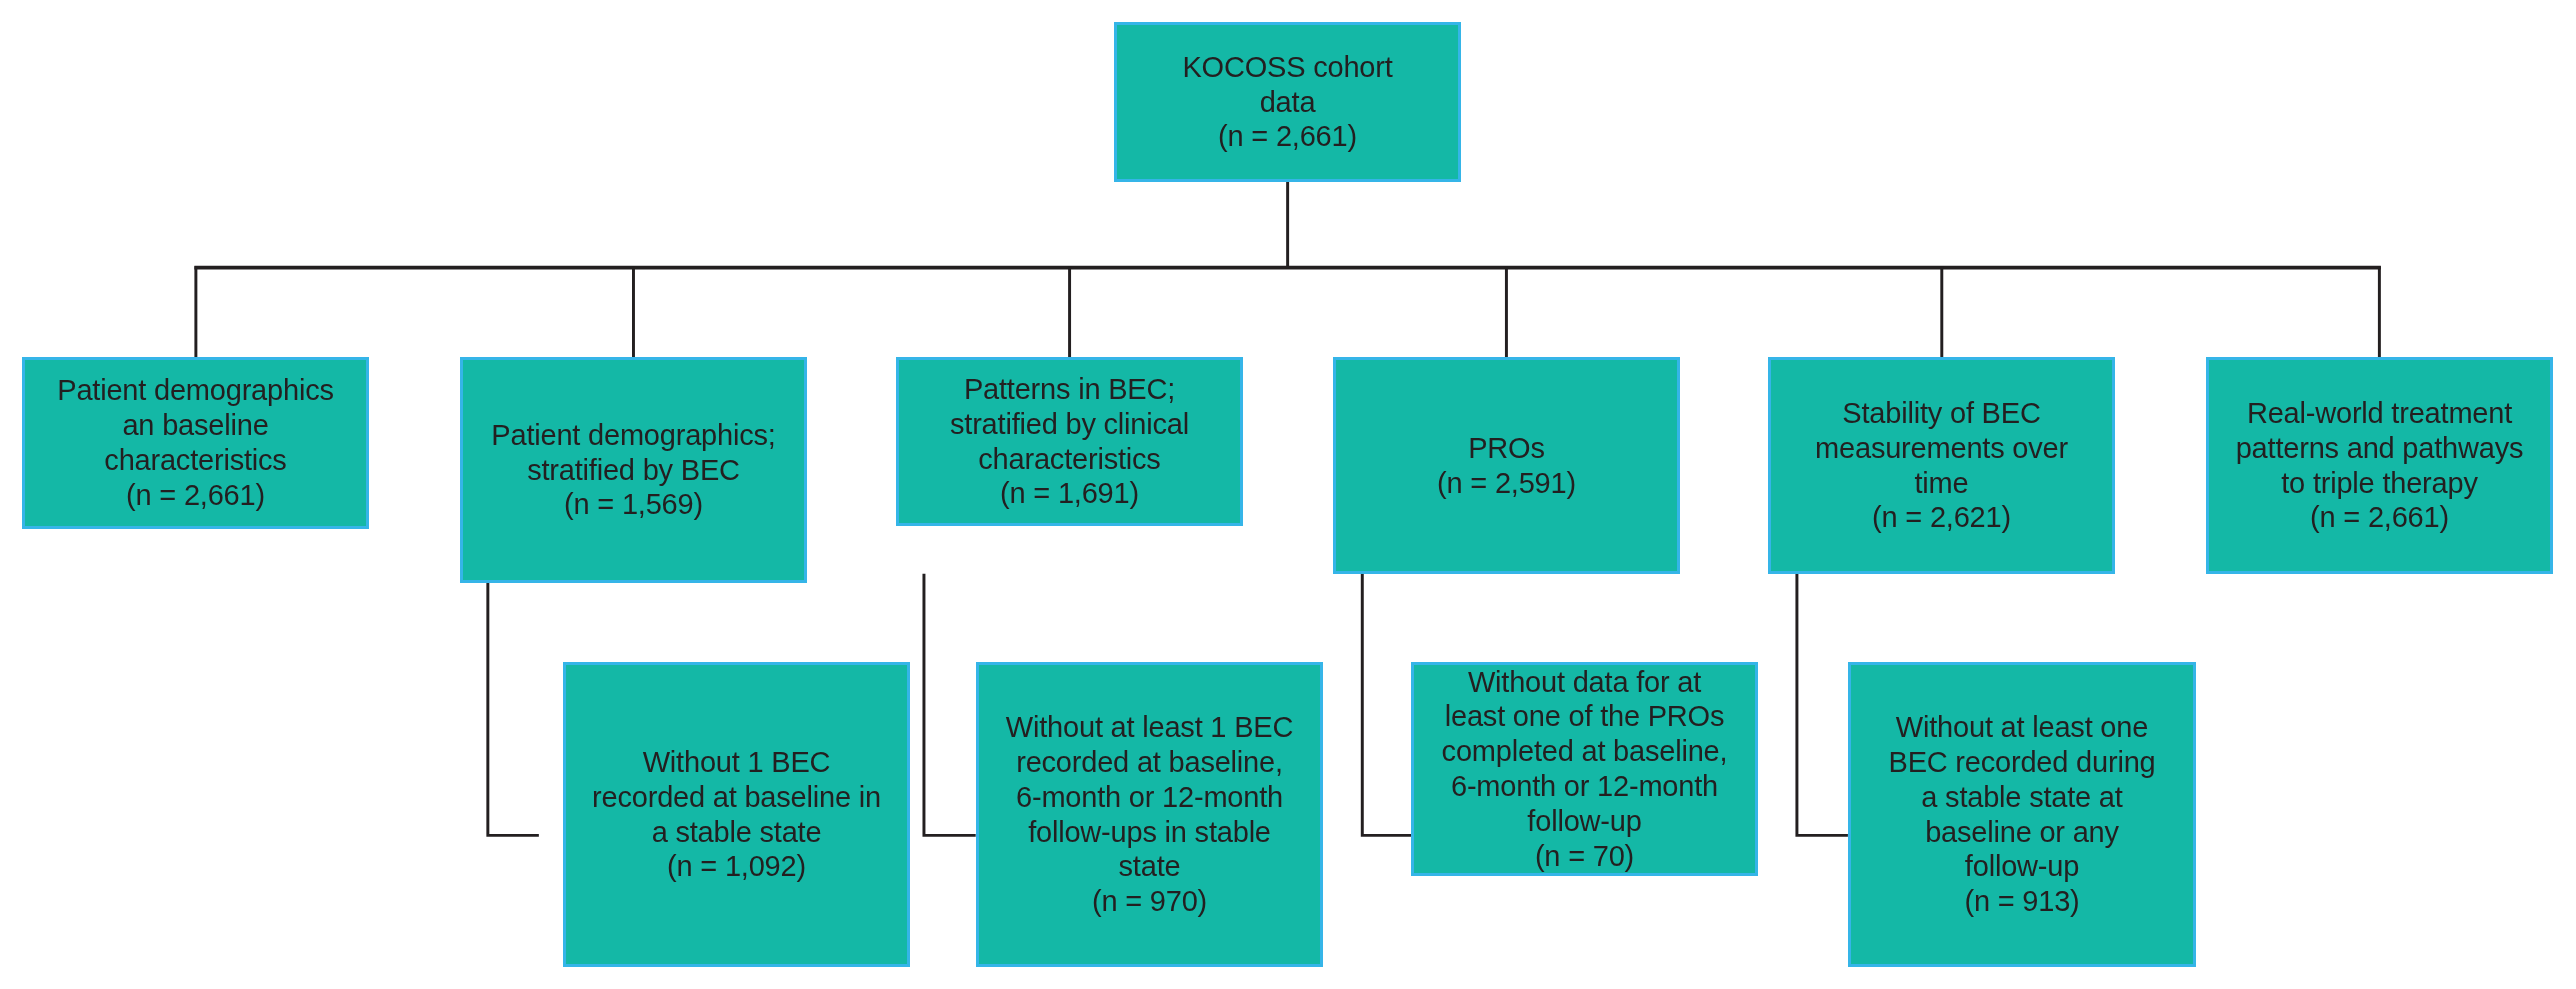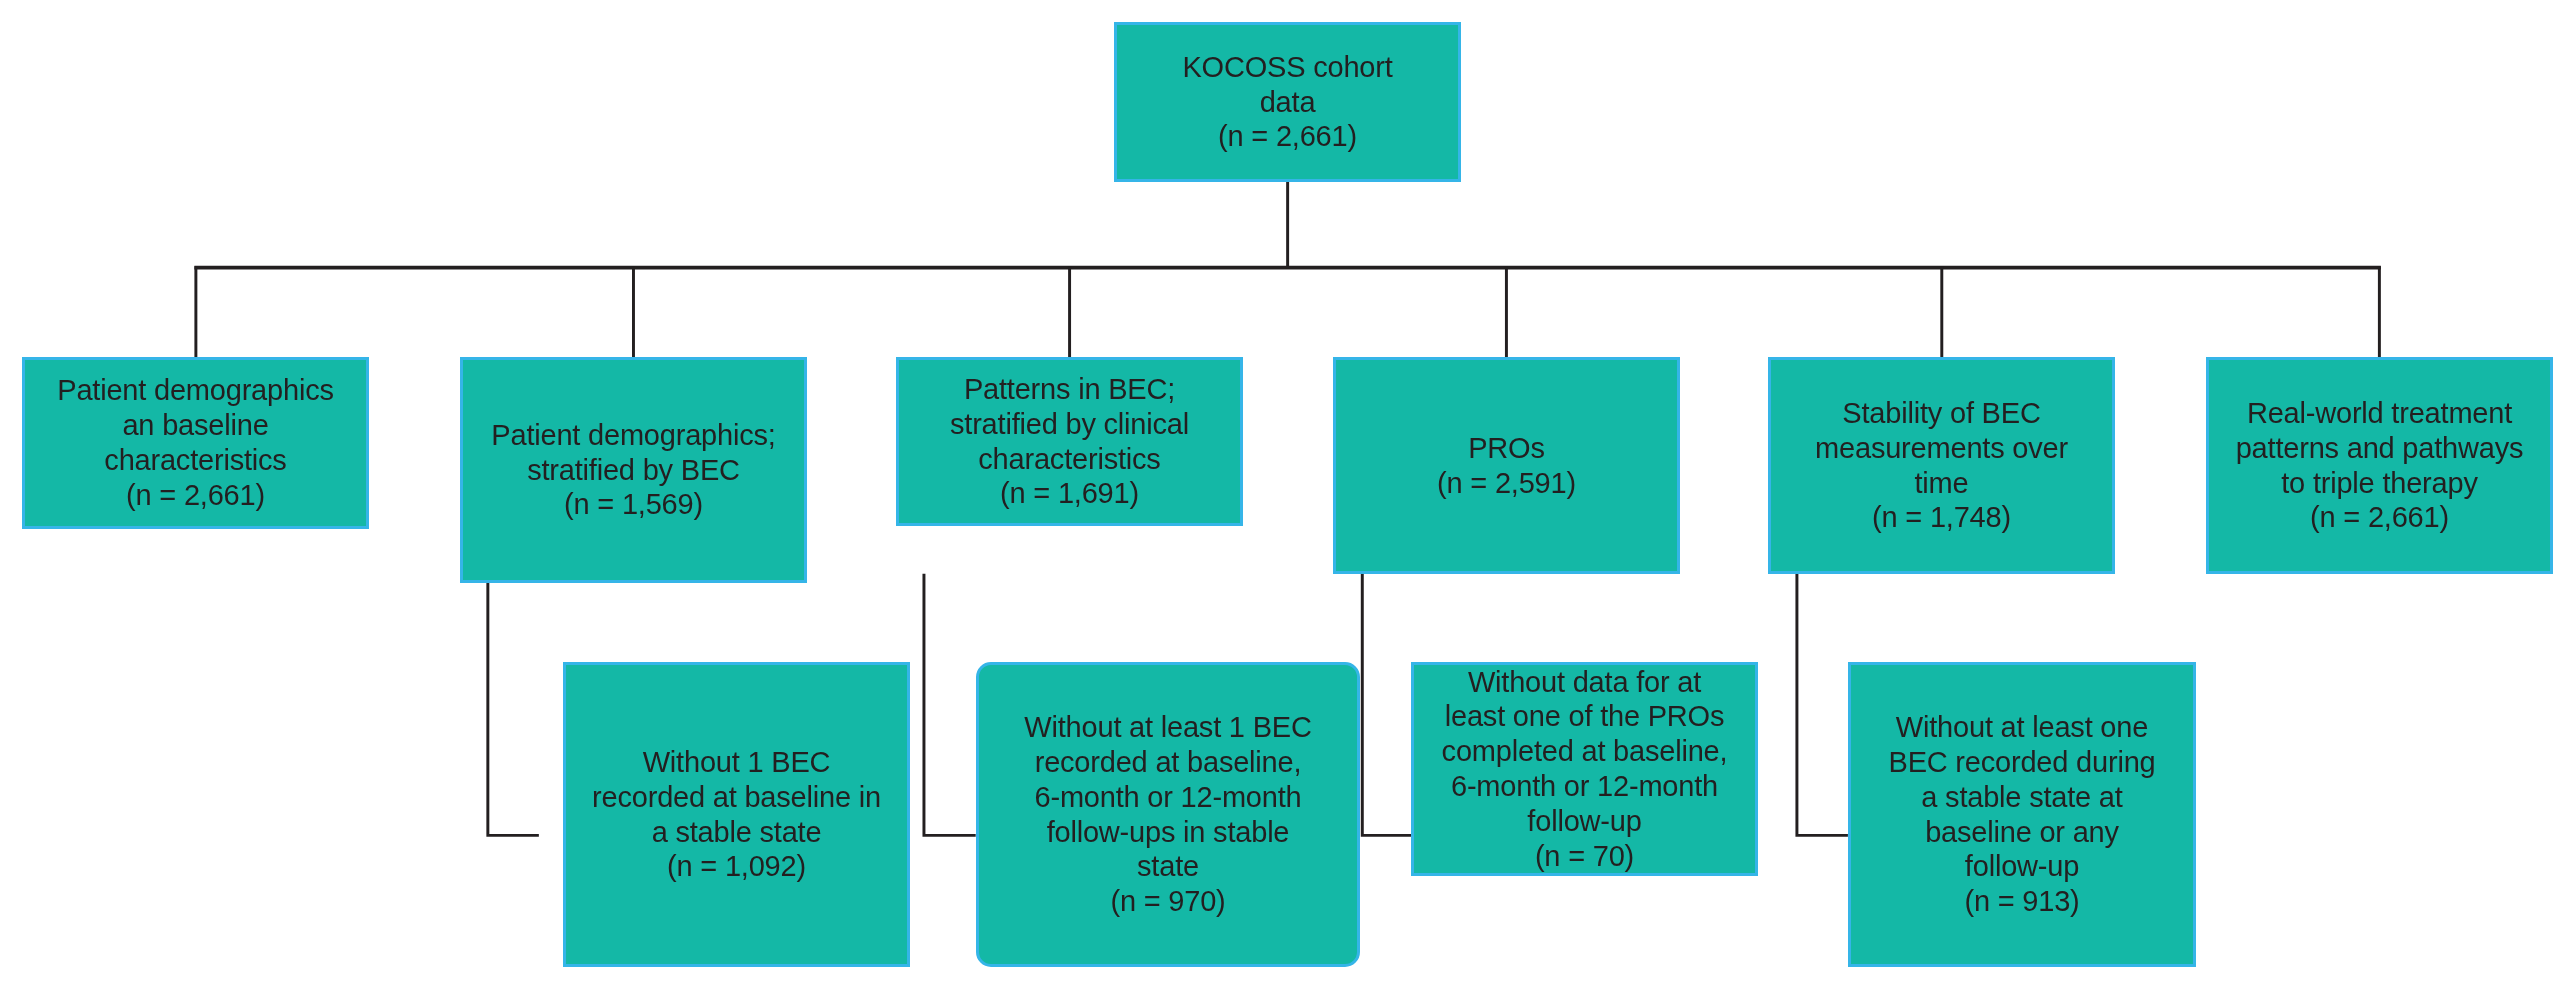--- a/index.html
+++ b/index.html
@@ -44,21 +44,21 @@
   .box.root { left: 1114px; top: 22px;  width: 347px; height: 160px; }
   
   .box.a1 { left: 22px;   top: 357px; width: 347px; height: 172px; }
   .box.a2 { left: 460px;  top: 357px; width: 347px; height: 226px; }
   .box.a3 { left: 896px; top: 357px; width: 347px; height: 169px; }
   .box.a4 { left: 1333px; top: 357px; width: 347px; height: 217px; }
   .box.a5 { left: 1768px; top: 357px; width: 347px; height: 217px; }
   .box.a6 { left: 2206px; top: 357px; width: 347px; height: 217px; }
   
   .box.e1 { left: 539px;  top: 662px; width: 347px; height: 305px; margin-left: 24px; }
-  .box.e2 { left: 976px; top: 662px; width: 384px; height: 305px; border-radius: 15px; }
+  .box.e2 { left: 976px; top: 662px; width: 347px; height: 305px; }
   .box.e3 { left: 1411px; top: 662px; width: 347px; height: 214px; }
   .box.e4 { left: 1848px; top: 662px; width: 348px; height: 305px; }
 </style>
 </head>
 <body>
 
 <div id="diagram">
 
   <svg class="connectors" width="2576" height="990" viewBox="0 0 3485 1339">
 
@@ -92,21 +92,21 @@
 (n = 1,569)</div>
   <div class="box a3">Patterns in BEC;
 stratified by clinical
 characteristics
 (n = 1,691)</div>
   <div class="box a4">PROs
 (n = 2,591)</div>
   <div class="box a5">Stability of BEC
 measurements over
 time
-(n = 1,748)</div>
+(n = 2,621)</div>
   <div class="box a6">Real-world treatment
 patterns and pathways
 to triple therapy
 (n = 2,661)</div>
 
   <div class="box e1">Without 1 BEC
 recorded at baseline in
 a stable state
 (n = 1,092)</div>
   <div class="box e2">Without at least 1 BEC

